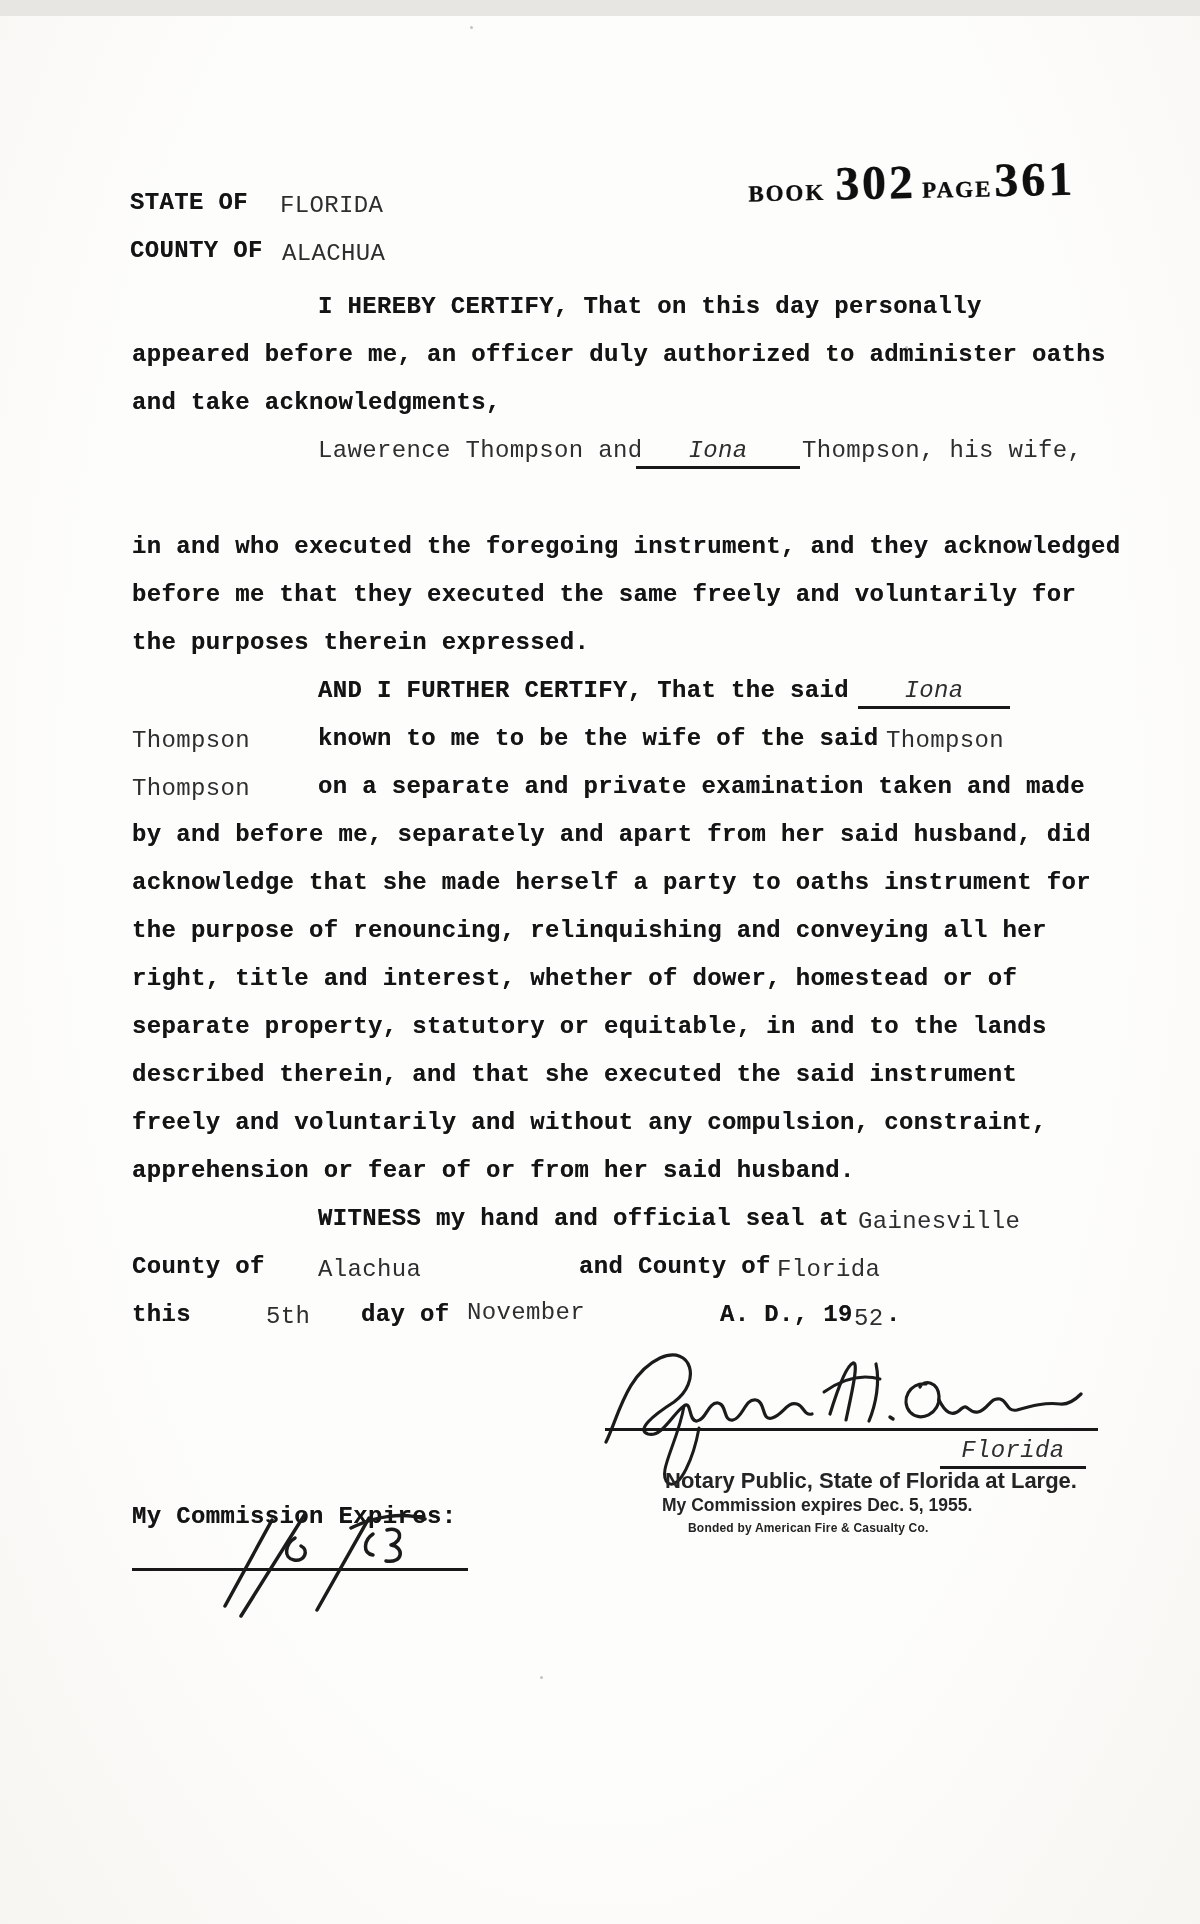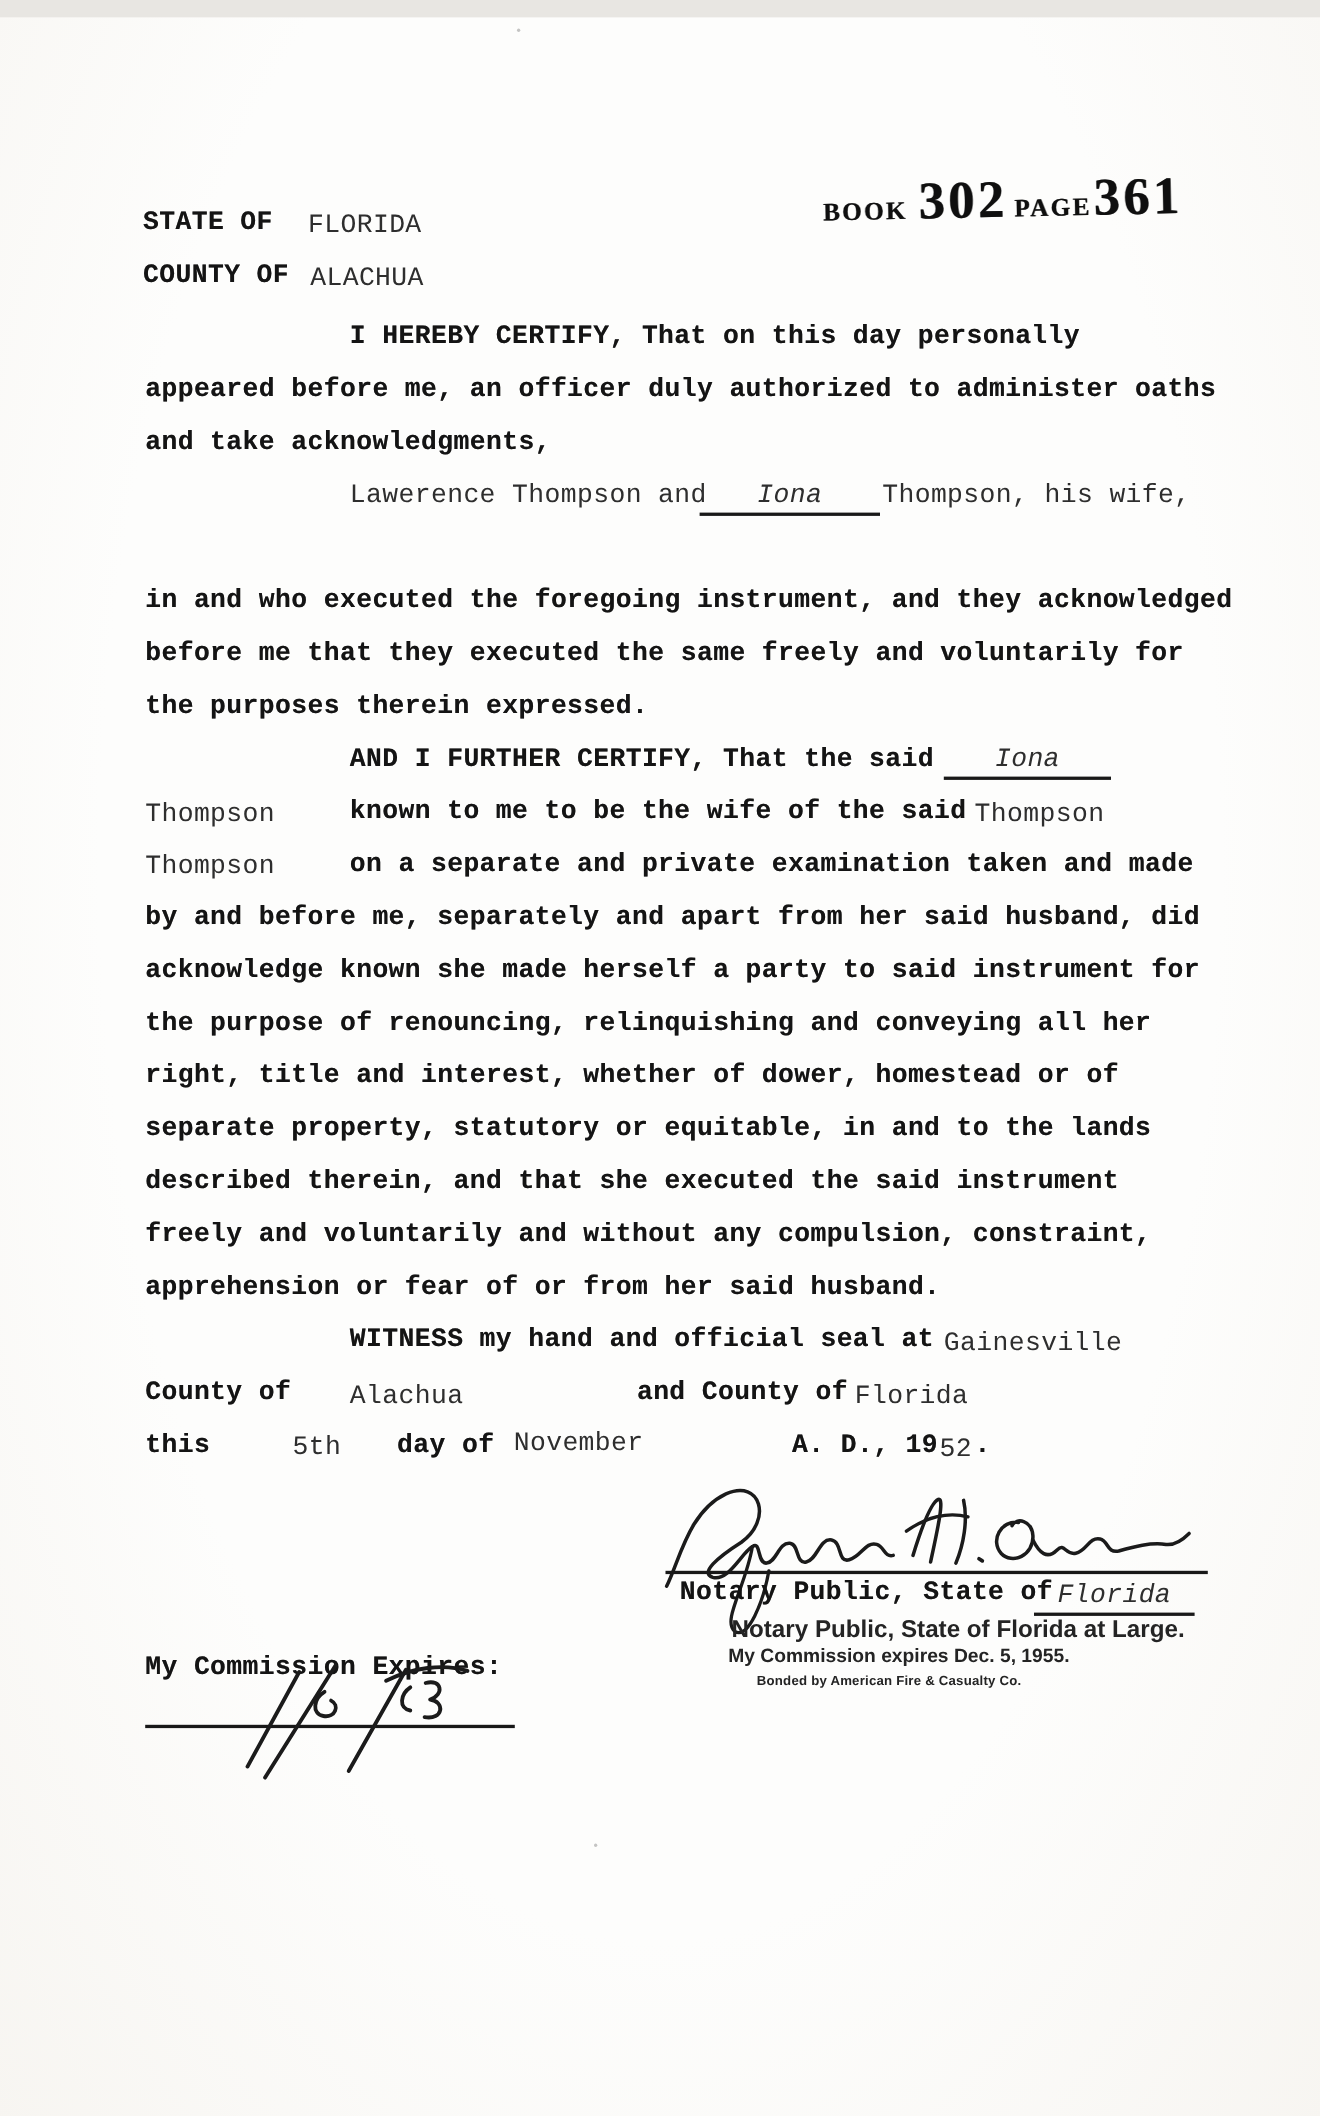--- a/index.html
+++ b/index.html
@@ -85,21 +85,21 @@
   <span class="t f blank" style="left:858px;top:661px;width:152px">Iona</span>
 
   <span class="t f" style="left:132px;top:711px">Thompson</span>
   <span class="t b" style="left:318px;top:709px">known to me to be the wife of the said</span>
   <span class="t f" style="left:886px;top:711px">Thompson</span>
 
   <span class="t f" style="left:132px;top:759px">Thompson</span>
   <span class="t b" style="left:318px;top:757px">on a separate and private examination taken and made</span>
 
   <span class="t b" style="left:132px;top:805px">by and before me, separately and apart from her said husband, did</span>
-  <span class="t b" style="left:132px;top:853px">acknowledge known she made herself a party to said instrument for</span>
+  <span class="t b" style="left:132px;top:853px">acknowledge that she made herself a party to oaths instrument for</span>
   <span class="t b" style="left:132px;top:901px">the purpose of renouncing, relinquishing and conveying all her</span>
   <span class="t b" style="left:132px;top:949px">right, title and interest, whether of dower, homestead or of</span>
   <span class="t b" style="left:132px;top:997px">separate property, statutory or equitable, in and to the lands</span>
   <span class="t b" style="left:132px;top:1045px">described therein, and that she executed the said instrument</span>
   <span class="t b" style="left:132px;top:1093px">freely and voluntarily and without any compulsion, constraint,</span>
   <span class="t b" style="left:132px;top:1141px">apprehension or fear of or from her said husband.</span>
 
   <span class="t b" style="left:318px;top:1189px">WITNESS my hand and official seal at</span>
   <span class="t f" style="left:858px;top:1192px">Gainesville</span>
 
@@ -122,21 +122,20 @@
     <path stroke-width="3.2" d="M 240 68 C 248 42, 256 20, 263 17 C 269 15, 262 46, 256 74"></path>
     <path stroke-width="3" d="M 234 46 C 252 33, 272 28, 290 33"></path>
     <path stroke-width="3.2" d="M 286 18 C 290 36, 286 58, 279 75"></path>
     <path stroke-width="3.4" d="M 300 71 l 3 2"></path>
     <path stroke-width="3.2" d="M 336 38 C 320 36, 310 54, 320 66 C 330 77, 350 68, 349 50 C 348 36, 334 33, 330 41"></path>
     <path stroke-width="3.2" d="M 349 54 C 355 66, 362 72, 371 63 C 378 56, 378 68, 388 66 C 398 64, 400 51, 410 53 C 418 55, 416 66, 427 64 C 441 60, 456 56, 470 58 C 479 59, 486 53, 491 48"></path>
   </svg>
 
   <div class="sig-rule" style="left:605px;top:1412px;width:493px;height:3px"></div>
 
-  <span class="t b" style="left:618px;top:1419px">Notary Public, State of</span>
   <span class="t f blank" style="left:940px;top:1421px;width:146px">Florida</span>
 
   <div class="notary-stamp-line" style="left:665px;top:1452px;font-size:22px">Notary Public, State of Florida at Large.</div>
   <div class="notary-stamp-line" style="left:662px;top:1479px;font-size:17.5px">My Commission expires Dec. 5, 1955.</div>
   <div class="notary-stamp-line" style="left:688px;top:1505px;font-size:12px;letter-spacing:0.2px">Bonded by American Fire &amp; Casualty Co.</div>
 
   <span class="t b" style="left:132px;top:1487px">My Commission Expires:</span>
   <div class="sig-rule" style="left:132px;top:1552px;width:336px;height:3px"></div>
 
   <svg class="ink" style="left:175px;top:1492px" width="270" height="115" viewBox="0 0 270 115" aria-label="handwritten date 12/5/55">

